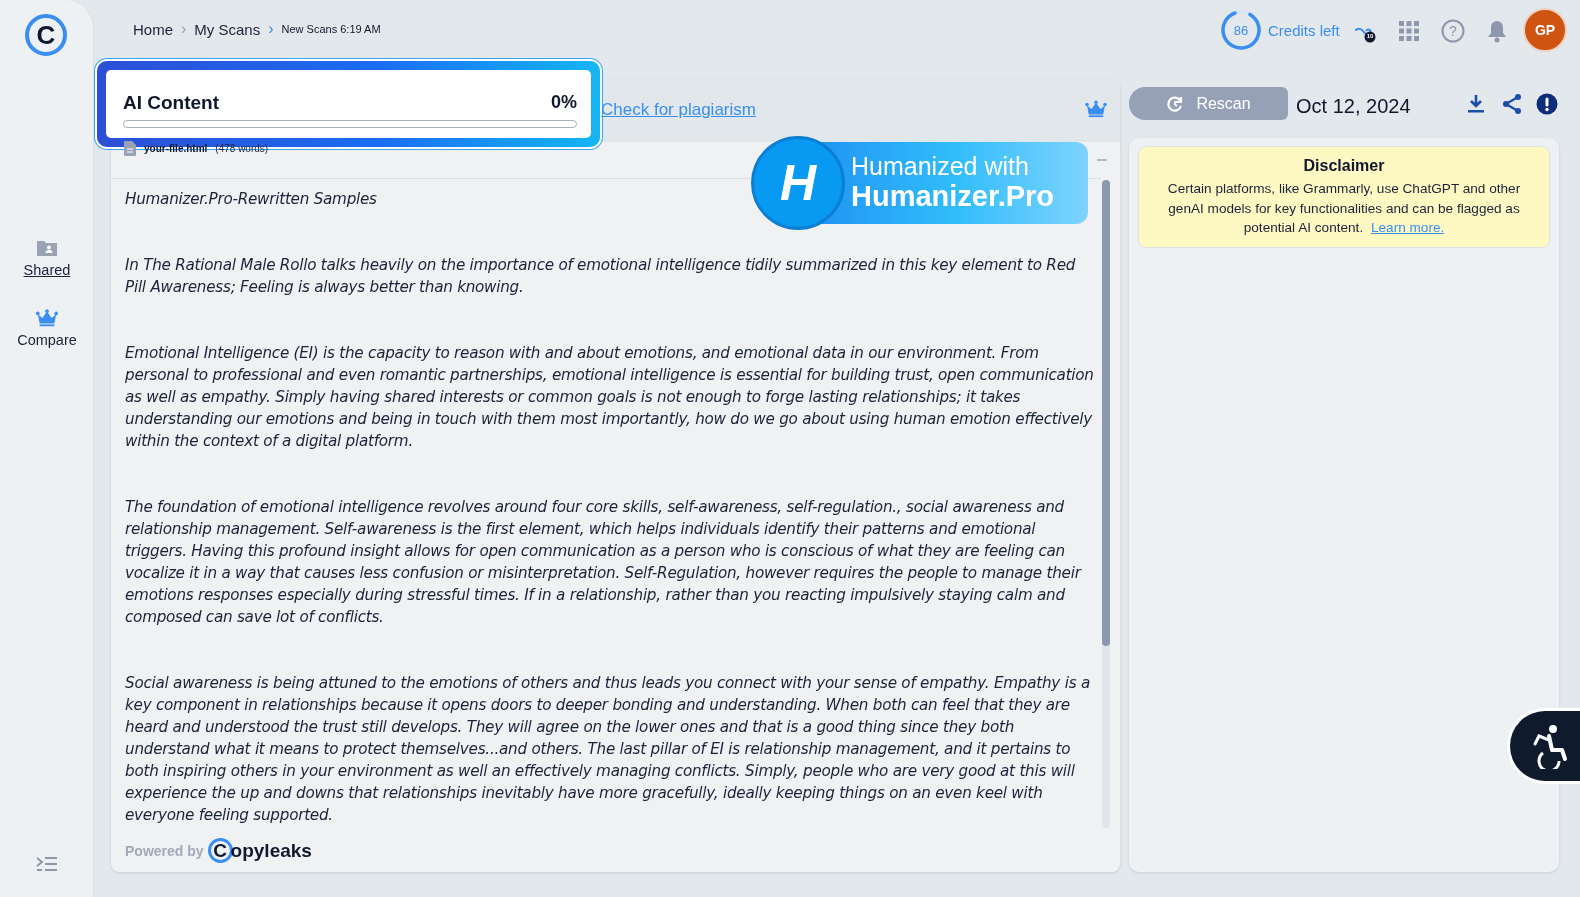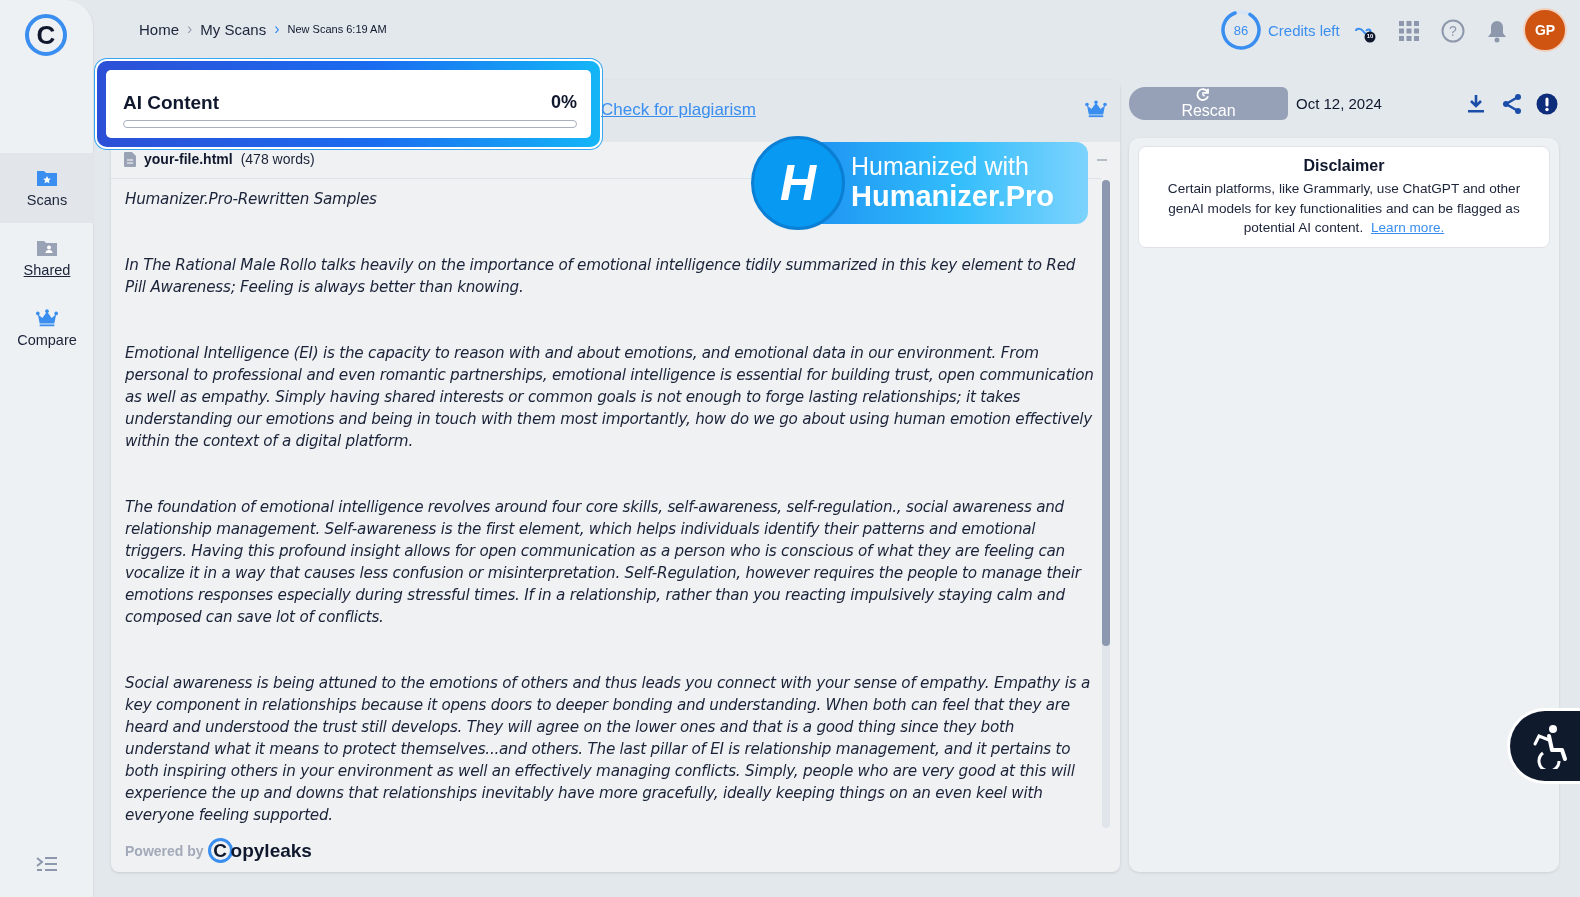--- a/index.html
+++ b/index.html
@@ -30,21 +30,21 @@
   }
   .nav-item.active { background: #e2e6ea; }
   .nav-item .nav-icon { width: 22px; height: 20px; margin-bottom: 4px; }
   .nav-item .nav-label { font-size: 14.5px; color: #1b2338; }
   .collapse-btn {
     position: absolute; left: 36px; top: 856px; width: 22px; height: 16px; cursor: pointer;
   }
 
   
   .breadcrumb {
-    position: absolute; left: 139px; top: 20px; display: flex; align-items: center;
+    position: absolute; left: 133px; top: 20px; display: flex; align-items: center;
     font-size: 15px; color: #1b2338; justify-content: flex-end;
   }
   .breadcrumb .crumb { cursor: pointer; }
   .breadcrumb .sep { margin: 0 8px; font-size: 16px; color: #9aa3b2; }
   .breadcrumb .sep.blue { color: #3a8ef0; }
   .breadcrumb .current { font-size: 11px; color: #10182e; cursor: default; }
   .credits-ring {
     position: absolute; left: 1220px; top: 9px; width: 42px; height: 42px;
   }
   .credits-num {
@@ -92,21 +92,21 @@
   }
   .ai-bar-fill { height: 100%; width: 0%; background: #3a8ef0; border-radius: 5px; }
 
   .plag-link {
     position: absolute; left: 601px; top: 100px; font-size: 17px; color: #3a8ef0;
     text-decoration: underline; cursor: pointer;
   }
   .crown-btn { position: absolute; left: 1084px; top: 100px; width: 24px; height: 18px; cursor: pointer; }
 
   .file-line {
-    position: absolute; left: 124px; top: 151px; display: flex; align-items: center; font-size: 14px;
+    position: absolute; left: 124px; top: 141px; display: flex; align-items: center; font-size: 10px;
   }
   .file-line .file-name { font-weight: 700; margin-left: 8px; color: #10182e; }
   .file-line .file-words { margin-left: 8px; color: #1b2338; }
   .divider { position: absolute; left: 111px; top: 178px; width: 990px; height: 1px; background: #dde2e7; }
   .minimize { position: absolute; left: 1097px; top: 159px; width: 10px; height: 2px; background: #b6bcc6; cursor: pointer; }
 
   .badge {
     position: absolute; left: 751px; top: 136px; width: 338px; height: 94px;
   }
   .badge-pill {
@@ -139,31 +139,31 @@
   .powered .pby { font-size: 14px; font-weight: 700; color: #a2a9b8; }
   .powered .cl-logo { display: flex; align-items: center; margin-left: 4px; }
   .powered .cl-c {
     width: 25px; height: 25px; border-radius: 50%; border: 3px solid #3a8ef0;
     display: flex; align-items: center; justify-content: center; font-weight: 700; font-size: 19px; color: #10182e;
   }
   .powered .cl-text { font-size: 19px; font-weight: 700; color: #10182e; margin-left: -2px; }
   .rescan-btn {
     position: absolute; left: 1129px; top: 87px; width: 159px; height: 33px; border-radius: 16px 6px 6px 16px;
     background: #96a1b8; color: #fff; font-size: 16px;
-    display: flex; align-items: center; justify-content: center; cursor: pointer; flex-direction: column;
+    display: flex; align-items: center; justify-content: center; cursor: pointer;
   }
   .rescan-btn .ic { margin-right: 12px; }
-  .scan-date { position: absolute; left: 1296px; top: 95px; font-size: 15px; color: #10182e; }
+  .scan-date { position: absolute; left: 1296px; top: 95px; font-size: 20px; color: #10182e; }
   .right-card {
     position: absolute; left: 1129px; top: 138px; width: 430px; height: 734px;
     background: #eef1f4; border-radius: 10px; box-shadow: 0 1px 3px rgba(0,0,0,0.1);
   }
   .disclaimer {
     position: absolute; left: 1138px; top: 146px; width: 412px; height: 102px;
-    background: #ffffff; border: 1px solid #dfe3e8; border-radius: 8px; text-align: center;
+    background: #fef9c3; border: 1px solid #dfe3e8; border-radius: 8px; text-align: center;
     padding: 10px 12px 0 12px;
   }
   .disclaimer .d-title { font-size: 16px; font-weight: 700; color: #10182e; margin-bottom: 4px; }
   .disclaimer .d-body { font-size: 13.6px; line-height: 19.5px; color: #1b2338; }
   .disclaimer .d-link { color: #3a8ef0; text-decoration: underline; cursor: pointer; margin-left: 4px; }
 
   .access-btn {
     position: absolute; left: 1510px; top: 711px; width: 70px; height: 70px;
     background: #0f1b2d; border-radius: 35px 0 0 35px; cursor: pointer;
     display: flex; align-items: center; justify-content: center; padding-left: 6px;
@@ -171,27 +171,20 @@
   }
 </style>
 </head>
 <body>
 
 <div class="sidebar">
   <div class="logo">
       <span>C</span>
     </div>
 
-  <div class="nav-item active" style="top:153px;">
-    <svg class="nav-icon" viewBox="0 0 22 20">
-        <path d="M1 3h7l2 2h11v13H1z" fill="#3a8ef0"></path>
-        <path d="M11 8l1.2 2.4 2.6.4-1.9 1.8.5 2.6-2.4-1.3-2.4 1.3.5-2.6-1.9-1.8 2.6-.4z" fill="#fff"></path>
-      </svg>
-    <span class="nav-label">Scans</span>
-  </div>
   <div class="nav-item" style="top:223px;text-decoration:underline;">
     <svg class="nav-icon" viewBox="0 0 22 20">
         <path d="M1 3h7l2 2h11v13H1z" fill="#9aa3b5"></path>
         <circle cx="13" cy="9.5" r="2" fill="#fff"></circle>
         <path d="M9.5 15a3.5 3 0 0 1 7 0z" fill="#fff"></path>
       </svg>
     <span class="nav-label">Shared</span>
   </div>
   <div class="nav-item" style="top:293px;">
     <svg class="nav-icon" viewBox="0 0 24 20">

